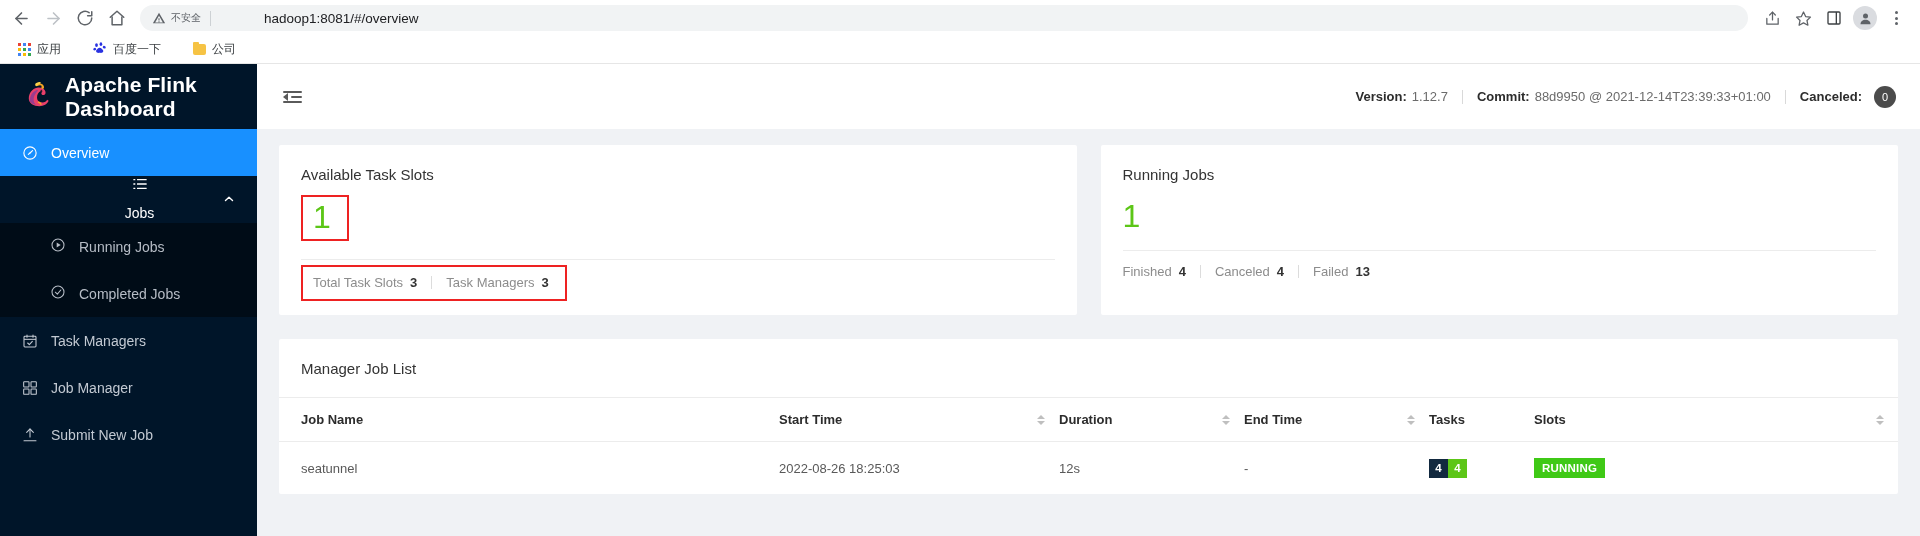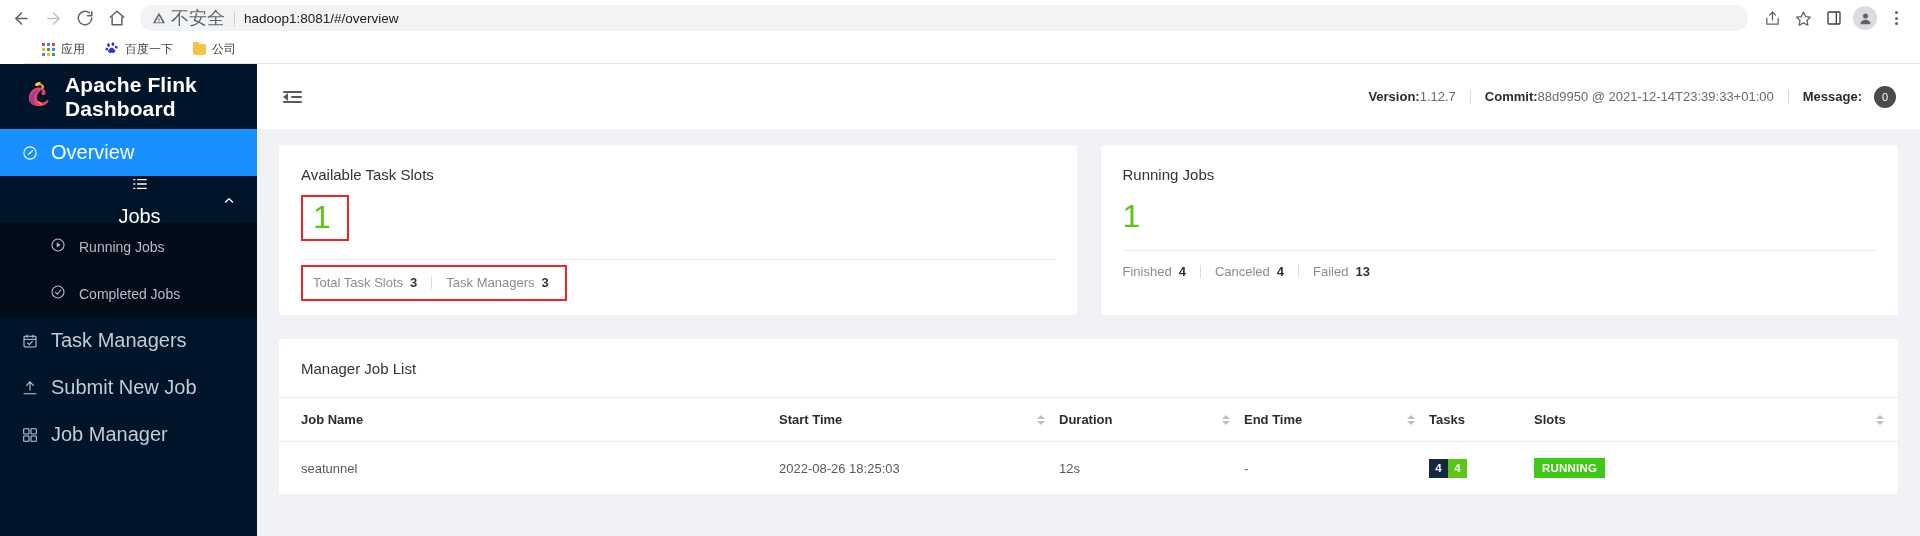--- a/index.html
+++ b/index.html
@@ -21,41 +21,41 @@
     justify-content: center; border-radius: 50%; flex: 0 0 auto;
   }
   .nav-btn svg { display: block; }
   .omnibox {
     flex: 1 1 auto; height: 26px; background: #f1f3f4;
     border-radius: 13px; display: flex; align-items: center;
     margin: 0 8px 0 6px; padding: 0 12px; min-width: 0;
   }
   .omni-warn {
     display: flex; align-items: center; gap: 5px;
-    font-size: 18px; color: #5f6368; flex: 0 0 auto;
+    font-size: 10px; color: #5f6368; flex: 0 0 auto;
   }
   .omni-sep {
     width: 1px; height: 15px; background: #cdd1d4; margin: 0 9px; flex: 0 0 auto;
   }
   .omni-url {
     font-size: 13.5px; color: #202124; white-space: nowrap;
-    overflow: hidden; text-overflow: ellipsis;
+    overflow: hidden; text-overflow: ellipsis; margin-left: 44px;
   }
   .toolbar-right { display: flex; align-items: center; gap: 3px; flex: 0 0 auto; }
   .toolbar-right .nav-btn { width: 28px; height: 28px; }
   .avatar-btn {
     width: 24px; height: 24px; border-radius: 50%; background: #dadce0;
     display: flex; align-items: center; justify-content: center;
   }
   .menu-dots { display: flex; flex-direction: column; gap: 2.5px; align-items: center; }
   .menu-dots i { width: 3px; height: 3px; border-radius: 50%; background: #5f6368; display: block; }
 
   .bookmarks {
     height: 28px; display: flex; align-items: center;
-    padding: 0 0 0 10px; gap: 4px; border-bottom: 1px solid #e6e6e6; margin-left: 24px;
+    padding: 0 0 0 10px; gap: 16px; border-bottom: 1px solid #e6e6e6;
   }
   .bm-item {
     display: flex; align-items: center; gap: 6px;
     padding: 3px 8px; border-radius: 4px; font-size: 12px; color: #3c4043;
     white-space: nowrap;
   }
   .apps-grid { display: grid; grid-template-columns: repeat(3,3px); gap: 2px; }
   .apps-grid i { width: 3px; height: 3px; display: block; }
 
   .folder-icon {
@@ -77,21 +77,21 @@
   }
   .brand {
     height: 65px; display: flex; align-items: center;
     gap: 12px; padding-left: 22px;
   }
   .brand-title {
     color: #ffffff; font-size: 21px; font-weight: bold; letter-spacing: .1px;
   }
   .nav-item {
     height: 47px; display: flex; align-items: center;
-    padding-left: 22px; gap: 13px; color: #c3cad3; font-size: 20px;
+    padding-left: 22px; gap: 13px; color: #c3cad3; font-size: 14px;
   }
   .nav-item.active { background: #1890ff; color: #ffffff; }
   .nav-item.parent { color: #ffffff; justify-content: flex-start; position: relative; flex-direction: column; }
   .nav-item .ic { width: 16px; display: flex; align-items: center; justify-content: center; flex: 0 0 16px; }
   .nav-chevron { position: absolute; right: 22px; top: 50%; transform: translateY(-50%); }
   .submenu { background: #000c17; }
   .sub-item {
     height: 47px; display: flex; align-items: center;
     padding-left: 50px; gap: 13px; color: #b6bdc6; font-size: 14px;
   }
@@ -108,21 +108,21 @@
   .fold-wrap { position: relative; width: 19px; height: 16px; display:flex; align-items:center;}
   .fold-arrow {
     position: absolute; left: 0; top: 50%; transform: translateY(-50%);
     width: 0; height: 0; border-top: 4px solid transparent;
     border-bottom: 4px solid transparent; border-right: 5px solid #5a5a5a;
   }
   .topbar-right {
     display: flex; align-items: center; gap: 0px; font-size: 13px; color: #5a5a5a;
   }
   .meta-k { font-weight: bold; color: #2c2c2c; }
-  .meta-v { color: #6b6b6b; }
+  .meta-v { color: #6b6b6b; margin-left: 5px; }
   .meta-div { width: 1px; height: 14px; background: #d9d9d9; margin: 0 14px; }
   .msg-badge {
     width: 22px; height: 22px; border-radius: 50%; background: #4b4b4b;
     color: #ffffff; font-size: 11px; display: flex; align-items: center;
     justify-content: center; margin-left: 12px;
   }
 
   .content { flex: 1 1 auto; padding: 16px 22px 0 22px; overflow: hidden; }
   .row-cards { display: flex; gap: 24px; }
   .card {
@@ -373,39 +373,39 @@
             <line x1="7.5" y1="3" x2="7.5" y2="6.5" stroke-linecap="round"></line>
             <line x1="16.5" y1="3" x2="16.5" y2="6.5" stroke-linecap="round"></line>
             <polyline points="8.5 15 11 17.4 15.5 12.5" stroke-linecap="round" stroke-linejoin="round"></polyline>
           </svg>
       </span>
       <span>Task Managers</span>
     </div>
 
     <div class="nav-item">
       <span class="ic">
-        <svg width="16" height="16" viewBox="0 0 24 24" fill="none" stroke="#c3cad3" stroke-width="1.6" stroke-linecap="round" stroke-linejoin="round">
-            <polyline points="3 20.5 21 20.5"></polyline>
-            <polyline points="12 3 12 15"></polyline>
-            <polyline points="7 8 12 3 17 8"></polyline>
-          </svg>
-      </span>
-      <span>Submit New Job</span>
-    </div>
-
-    <div class="nav-item">
-      <span class="ic">
         <svg width="16" height="16" viewBox="0 0 24 24" fill="none" stroke="#c3cad3" stroke-width="1.6">
             <rect x="2.5" y="2.5" width="8" height="8" rx="1"></rect>
             <rect x="13.5" y="2.5" width="8" height="8" rx="1"></rect>
             <rect x="2.5" y="13.5" width="8" height="8" rx="1"></rect>
             <rect x="13.5" y="13.5" width="8" height="8" rx="1"></rect>
           </svg>
       </span>
       <span>Job Manager</span>
+    </div>
+
+    <div class="nav-item">
+      <span class="ic">
+        <svg width="16" height="16" viewBox="0 0 24 24" fill="none" stroke="#c3cad3" stroke-width="1.6" stroke-linecap="round" stroke-linejoin="round">
+            <polyline points="3 20.5 21 20.5"></polyline>
+            <polyline points="12 3 12 15"></polyline>
+            <polyline points="7 8 12 3 17 8"></polyline>
+          </svg>
+      </span>
+      <span>Submit New Job</span>
     </div>
   </div>
 
   <div class="main">
 
     <div class="topbar">
       <div class="fold-wrap">
         <span class="fold-icon" style="width:19px">
           <i style="width:19px"></i>
             <i class="short"></i>
@@ -416,21 +416,21 @@
 
       <div class="topbar-right">
         <span>
           <span class="meta-k">Version:</span><span class="meta-v">1.12.7</span>
         </span>
         <span class="meta-div"></span>
         <span>
           <span class="meta-k">Commit:</span><span class="meta-v">88d9950 @ 2021-12-14T23:39:33+01:00</span>
         </span>
         <span class="meta-div"></span>
-        <span class="meta-k">Message:</span>
+        <span class="meta-k">Canceled:</span>
         <span class="msg-badge">0</span>
       </div>
     </div>
 
     <div class="content">
 
       <div class="row-cards">
 
         <div class="card">
           <div class="card-pad">

